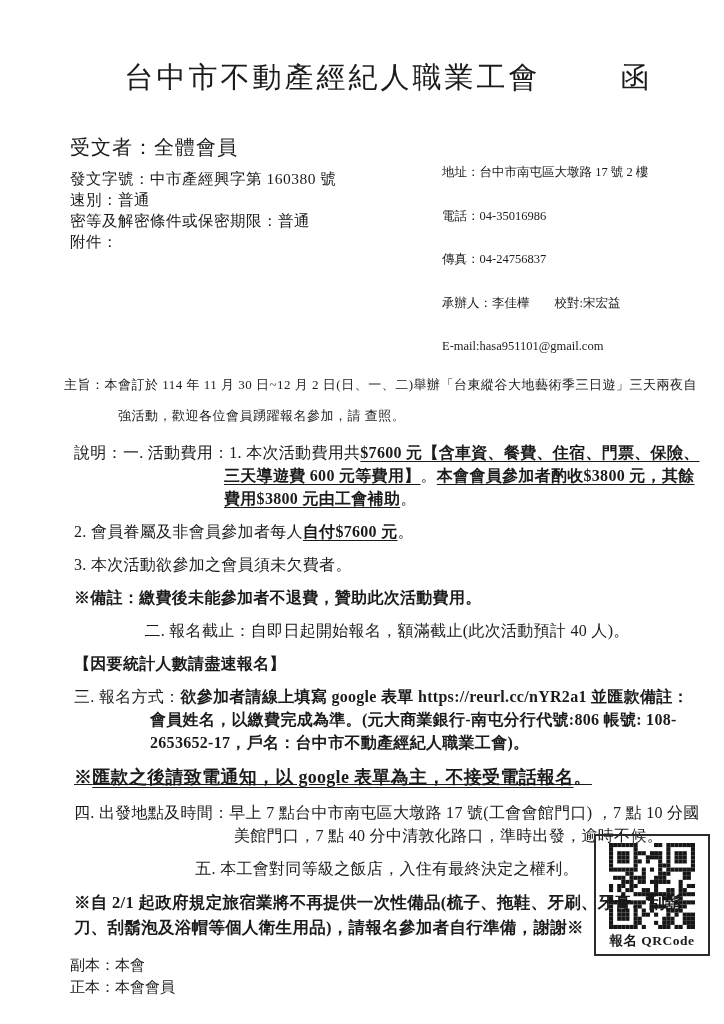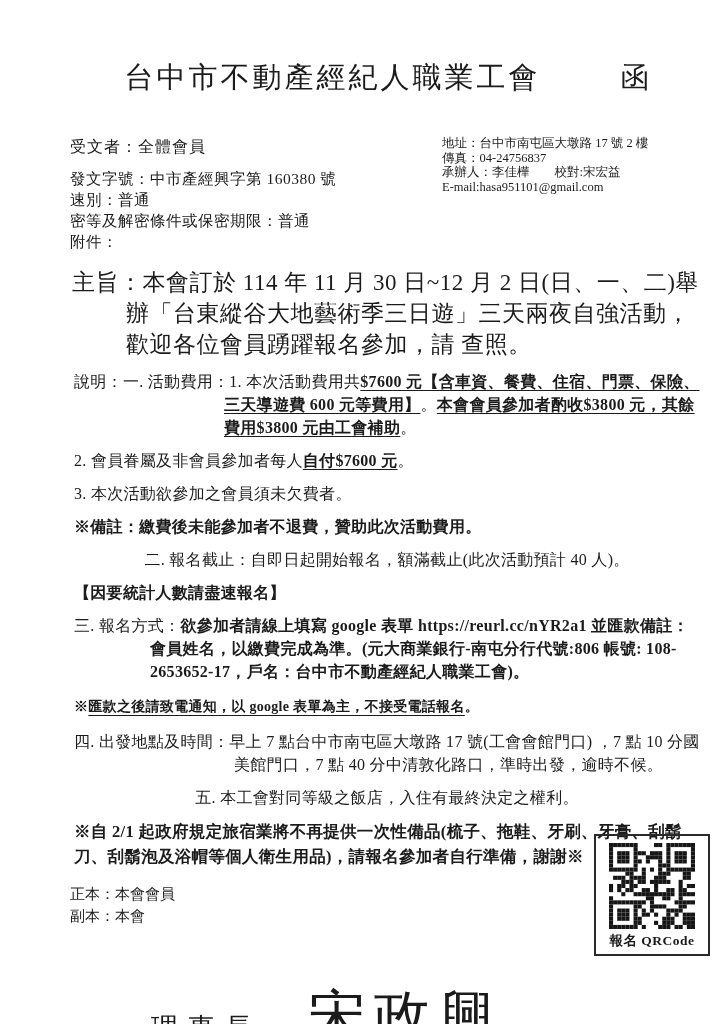--- a/index.html
+++ b/index.html
@@ -10,38 +10,38 @@
     font-family:"Liberation Serif","DejaVu Serif",serif;
   }
   .title-row{
     display:flex;justify-content:center;align-items:baseline;gap:80px;
     margin:0;padding-top:58px;
   }
   .title-main{font-size:29px;letter-spacing:3px;font-weight:500;}
   .title-type{font-size:29px;font-weight:500;}
   .header-row{display:flex;justify-content:space-between;margin-top:36px;}
   .left-col{margin-left:6px;}
-  .recipient{font-size:16px;letter-spacing:1px;line-height:26px;}
+  .recipient{font-size:20px;letter-spacing:1px;line-height:26px;}
   .meta{margin-top:8px;font-size:15.5px;line-height:21px;letter-spacing:0.5px;}
   .meta div{white-space:nowrap;}
   .contact{font-size:12.5px;line-height:14.5px;width:268px;margin-top:2px;
     font-family:"Liberation Serif","DejaVu Serif",serif;}
-  .contact div{white-space:nowrap;}
+  .contact div{white-space:nowrap;margin-top:29px;}
   .subject{
-    margin:15px 0 0 8px;font-size:23px;line-height:31px;letter-spacing:0.5px;
+    margin:15px 0 0 0;font-size:13px;line-height:31px;letter-spacing:0.5px;
     padding-left:54px;text-indent:-54px;
   }
   .expl{margin-top:9px;font-size:16px;line-height:23px;letter-spacing:0.3px;}
   .expl p{margin:10px;overflow-wrap:break-word;}
   .p-item1{padding-left:150px;text-indent:-150px;}
   .p-sub{margin-left:124px;}
   .p-num{margin-left:48px;text-align:center;}
   .p-item3{margin-left:48px;padding-left:76px;text-indent:-76px;}
   .p-item4{margin-left:48px;padding-left:160px;text-indent:-160px;}
-  .p-remit{margin-left:60px;font-size:14px;line-height:27px;font-weight:bold;}
+  .p-remit{margin-left:60px;font-size:18px;line-height:27px;font-weight:bold;text-decoration:underline;}
   .p-amenity{margin-left:33px;font-size:16.5px;line-height:25px;font-weight:bold;}
   .b{font-weight:bold;}
   .hl{font-weight:bold;text-decoration:underline;text-underline-offset:3px;}
   .u{text-decoration:underline;text-underline-offset:4px;}
   .footer-copies{margin:14px 0 0 6px;font-size:15px;line-height:22px;}
   .qr-box{
     position:absolute;left:594px;top:834px;width:116px;height:122px;
     border:2px solid #2a2a2a;box-sizing:border-box;text-align:center;
   }
   .qr-box svg{display:block;margin:7px auto 0 auto;}
@@ -68,20 +68,21 @@
       <div class="recipient">受文者：全體會員</div>
       <div class="meta">
         <div>發文字號：中市產經興字第 160380 號</div>
         <div>速別：普通</div>
         <div>密等及解密條件或保密期限：普通</div>
         <div>附件：</div>
       </div>
     </div>
     <div class="contact">
       <div>地址：台中市南屯區大墩路 17 號 2 樓</div>
+      <div>電話：04-35016986</div>
       <div>傳真：04-24756837</div>
       <div>承辦人：李佳樺　　校對:宋宏益</div>
       <div>E-mail:hasa951101@gmail.com</div>
     </div>
   </div>
 
   <p class="subject"><span>主旨：</span><span>本會訂於 114 年 11 月 30 日~12 月 2 日(日、一、二)舉辦「台東縱谷大地藝術季三日遊」三天兩夜自強活動，歡迎各位會員踴躍報名參加，請 查照。</span></p>
 
   <div class="expl">
     <p class="p-item1"><span>說明：</span><span>一. 活動費用：</span><span>1. 本次活動費用共</span><span class="hl">$7600 元【含車資、餐費、住宿、門票、保險、三天導遊費 600 元等費用】</span><span>。</span><span class="hl">本會會員參加者酌收$3800 元，其餘費用$3800 元由工會補助</span><span>。</span></p>
@@ -101,22 +102,22 @@
     <p class="p-remit"><span>※</span><span class="u">匯款之後請致電通知，以 google 表單為主，不接受電話報名</span><span>。</span></p>
 
     <p class="p-item4">四. 出發地點及時間：早上 7 點台中市南屯區大墩路 17 號(工會會館門口) ，7 點 10 分國美館門口，7 點 40 分中清敦化路口，準時出發，逾時不候。</p>
 
     <p class="p-num">五. 本工會對同等級之飯店，入住有最終決定之權利。</p>
 
     <p class="p-amenity">※自 2/1 起政府規定旅宿業將不再提供一次性備品(梳子、拖鞋、牙刷、牙膏、刮鬍刀、刮鬍泡及浴帽等個人衛生用品)，請報名參加者自行準備，謝謝※</p>
   </div>
 
   <div class="footer-copies">
+    <div>副本：本會</div>
     <div>正本：本會會員</div>
-    <div>副本：本會</div>
   </div>
 
   <div class="qr-box">
     <svg id="qr-svg" width="86" height="86" viewBox="0 0 84 84">
         <g fill="#161616">
           <rect x="0" y="0" width="4" height="4"></rect>
           <rect x="4" y="0" width="4" height="4"></rect>
           <rect x="8" y="0" width="4" height="4"></rect>
           <rect x="12" y="0" width="4" height="4"></rect>
           <rect x="16" y="0" width="4" height="4"></rect>

